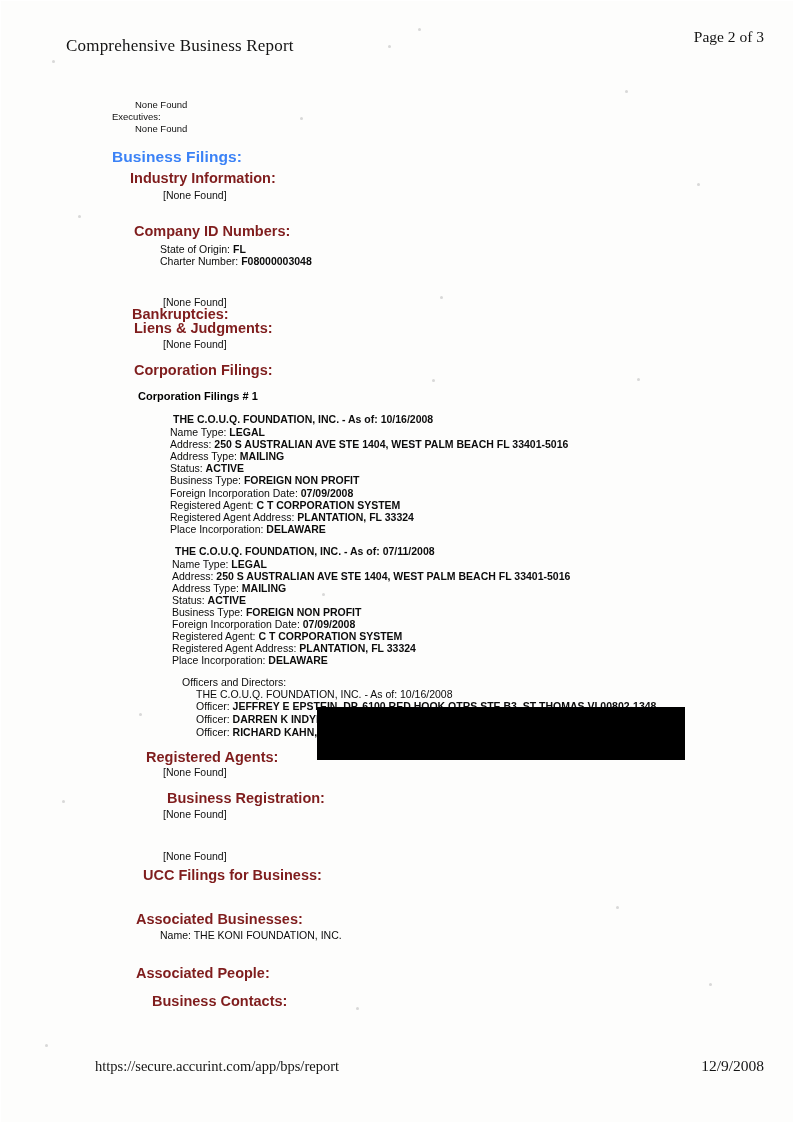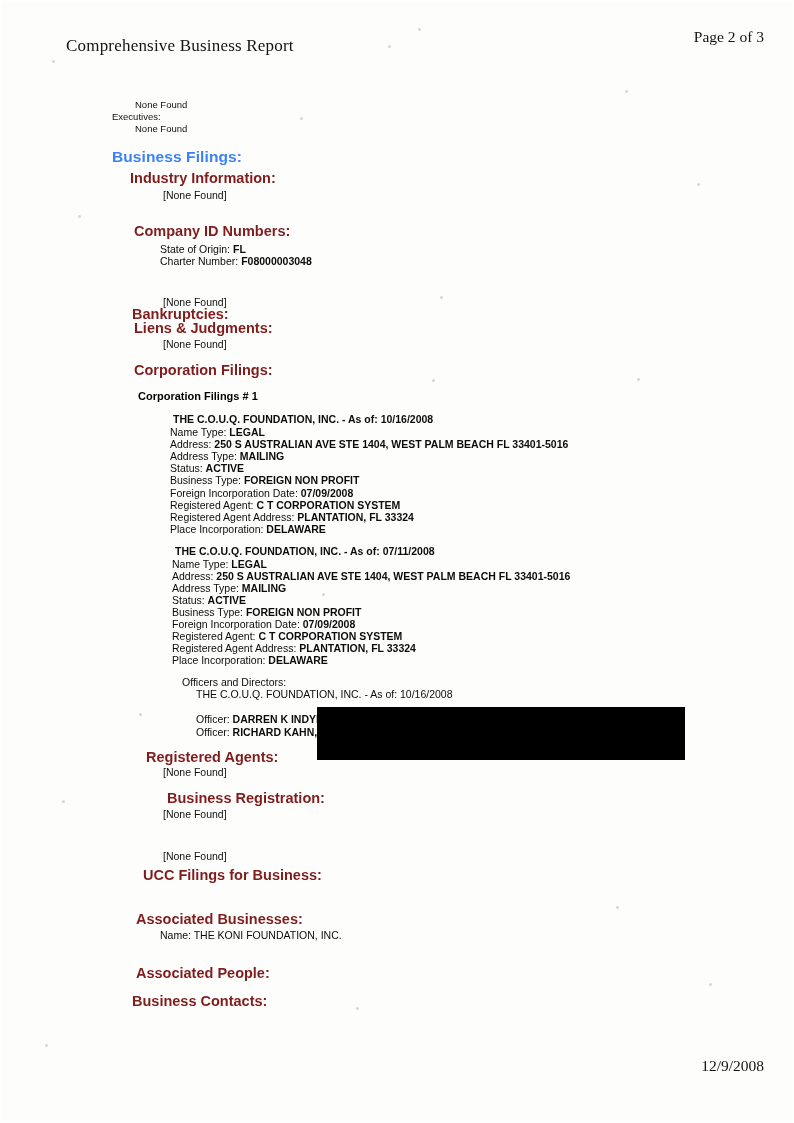--- a/index.html
+++ b/index.html
@@ -224,20 +224,24 @@
     <span>Registered Agent Address:</span>
     <b>PLANTATION, FL 33324</b>
   </div>
   <div class="abs t-body" style="left:172px; top:654px;">
     <span>Place Incorporation:</span>
     <b>DELAWARE</b>
   </div>
 
   <div class="abs t-body" style="left:182px; top:676px;">Officers and Directors:</div>
   <div class="abs t-body" style="left:196px; top:688px;">THE C.O.U.Q. FOUNDATION, INC. - As of: 10/16/2008</div>
+  <div class="abs t-body" style="left:196px; top:700px;">
+    <span>Officer:</span>
+    <b>JEFFREY E EPSTEIN, DP, 6100 RED HOOK QTRS STE B3, ST THOMAS VI 00802-1348</b>
+  </div>
   <div class="abs t-body" style="left:196px; top:713px;">
     <span>Officer:</span>
     <b>DARREN K INDYKE,</b>
   </div>
   <div class="abs t-body" style="left:196px; top:726px;">
     <span>Officer:</span>
     <b>RICHARD KAHN, DIR</b>
   </div>
 
   <div class="redaction" style="left:317px; top:707px; width:368px; height:53px;"></div>
@@ -252,17 +256,18 @@
   <div class="abs t-none" style="left:163px; top:850px;">[None Found]</div>
 
   <div class="abs h-sub" style="left:136px; top:911px;">Associated Businesses:</div>
   <div class="abs t-body" style="left:160px; top:929px;">
     <span>Name:</span>
     <span>THE KONI FOUNDATION, INC.</span>
   </div>
 
   <div class="abs h-sub" style="left:136px; top:965px;">Associated People:</div>
 
-  <div class="abs h-sub" style="left:132px; top:993px;text-align:center;">Business Contacts:</div>
-
+  <div class="abs h-sub" style="left:152px; top:993px;text-align:center;">Business Contacts:</div>
+
+  <div class="footer-url">https://secure.accurint.com/app/bps/report</div>
   <div class="footer-date">12/9/2008</div>
 
 </div>
 
 </body></html>

